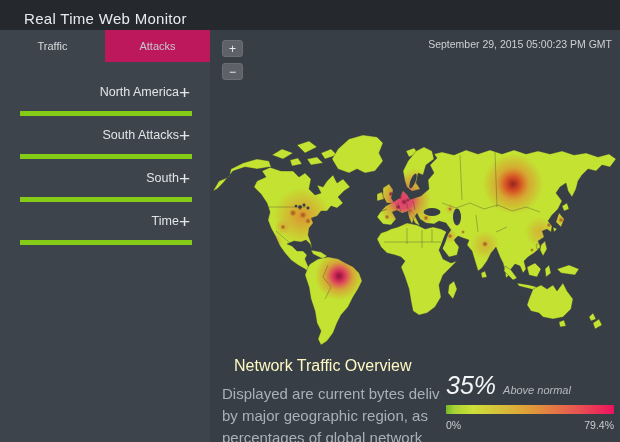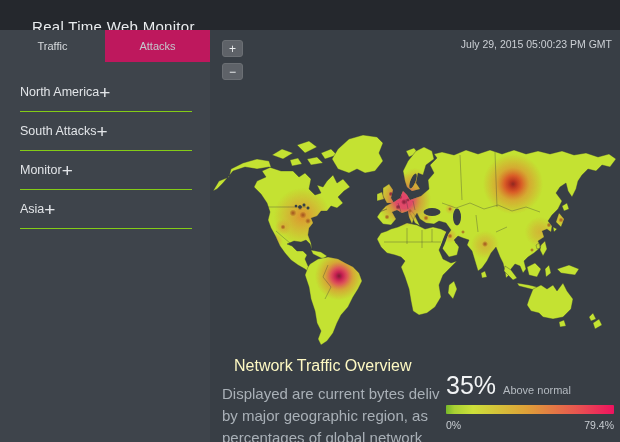--- a/index.html
+++ b/index.html
@@ -1,50 +1,50 @@
 <!DOCTYPE html>
 <html><head>
 <meta charset="utf-8">
 <style>
   html,body{margin:0;padding:0;background:#1e2126;}
   .app{position:relative;width:620px;height:442px;overflow:hidden;background:#383e45;
        font-family:"Liberation Sans",sans-serif;-webkit-font-smoothing:antialiased;}
 
   
   .header{position:absolute;left:0;top:0;width:620px;height:30px;background:#25282d;}
-  .header h1{margin:12px;padding:6px 0 0 20px;font-size:15px;font-weight:400;color:#e9ecee;letter-spacing:.3px;}
+  .header h1{margin:4px;padding:6px 0 0 20px;font-size:15px;font-weight:400;color:#e9ecee;letter-spacing:.3px;}
 
   
   .sidebar{position:absolute;left:0;top:30px;width:210px;height:412px;background:#3e444b;}
   .tabs{display:flex;height:32px;}
   .tab{width:105px;height:32px;line-height:32px;text-align:center;font-size:11px;color:#d6dadd;cursor:pointer;}
   .tab.inactive{background:#be185d;color:#c3c8cd;}
   .regions{list-style:none;margin:11px 18px 0 20px;padding:0;}
-  .regions li{height:38px;display:flex;align-items:center;justify-content:flex-start;
-              border-bottom:1px solid #84cc16;cursor:pointer;}
+  .regions li{height:38px;display:flex;align-items:center;justify-content:flex-end;
+              border-bottom:5px solid #84cc16;cursor:pointer;}
   .regions .lbl{font-size:12.5px;color:#e2e5e8;}
   .regions .plus{font-size:19px;font-weight:300;color:#e2e5e8;line-height:1;padding-right:2px;}
 
   
   .map-panel{position:absolute;left:210px;top:30px;width:410px;height:412px;background:#383e45;}
   .datetime{position:absolute;top:8px;right:8px;font-size:10.5px;color:#ccd0d5;}
   .zoomctrl{position:absolute;left:12px;top:10px;width:21px;}
   .zoomctrl button{display:block;width:21px;height:17px;margin:0 0 6px 0;padding:0;
     background:#5e6268;border:1px solid #6b6f74;border-radius:3px;color:#eceef0;
     font-size:12px;line-height:14px;cursor:pointer;font-family:"Liberation Sans",sans-serif;}
   .worldmap{position:absolute;left:0;top:30px;}
 
   
   .overview{position:absolute;left:12px;top:327px;width:228px;}
   .overview h2{margin:0 0 8px 12px;font-size:16px;font-weight:400;color:#fef9c3;}
   .overview p{margin:0;font-size:15px;line-height:1.45;color:#a9b0b7;}
 
   
   .gauge{position:absolute;left:236px;top:343px;width:168px;}
-  .gauge-top{display:flex;align-items:flex-end;}
+  .gauge-top{display:flex;align-items:flex-end;font-style:italic;}
   .gauge-val{font-size:25px;font-weight:300;color:#f2f4f5;line-height:1;}
   .gauge-lbl{font-size:11px;color:#b4bac0;margin:0 0 2px 7px;}
   .gauge-bar{height:9px;margin-top:7px;border-radius:1px;}
   .gauge-scale{display:flex;justify-content:space-between;margin-top:5px;
                font-size:10.5px;color:#c7ccd1;}
 </style>
 </head>
 <body>
 
 <div class="app">
@@ -61,32 +61,32 @@
     <ul class="regions">
       <li>
         <span class="lbl">North America</span>
         <span class="plus">+</span>
       </li>
       <li>
         <span class="lbl">South Attacks</span>
         <span class="plus">+</span>
       </li>
       <li>
-        <span class="lbl">Monitor</span>
-        <span class="plus">+</span>
-      </li>
-      <li>
-        <span class="lbl">Asia</span>
+        <span class="lbl">South</span>
+        <span class="plus">+</span>
+      </li>
+      <li>
+        <span class="lbl">Time</span>
         <span class="plus">+</span>
       </li>
     </ul>
   </div>
 
   <div class="map-panel">
-    <div class="datetime">July 29, 2015 05:00:23 PM GMT</div>
+    <div class="datetime">September 29, 2015 05:00:23 PM GMT</div>
 
     <div class="zoomctrl">
       <button>+</button>
       <button>−</button>
     </div>
 
     <svg class="worldmap" width="410" height="300" viewBox="0 0 410 300">
       <defs>
         <g id="landmass">
 

